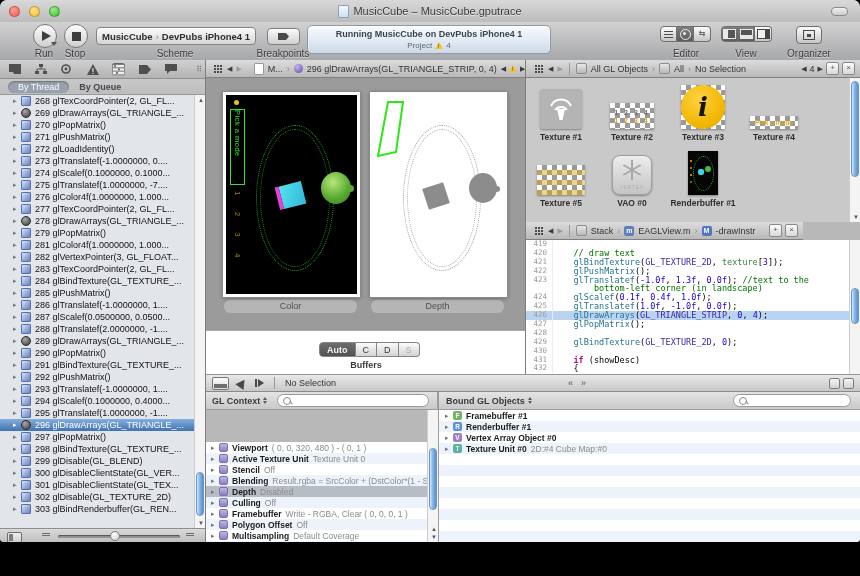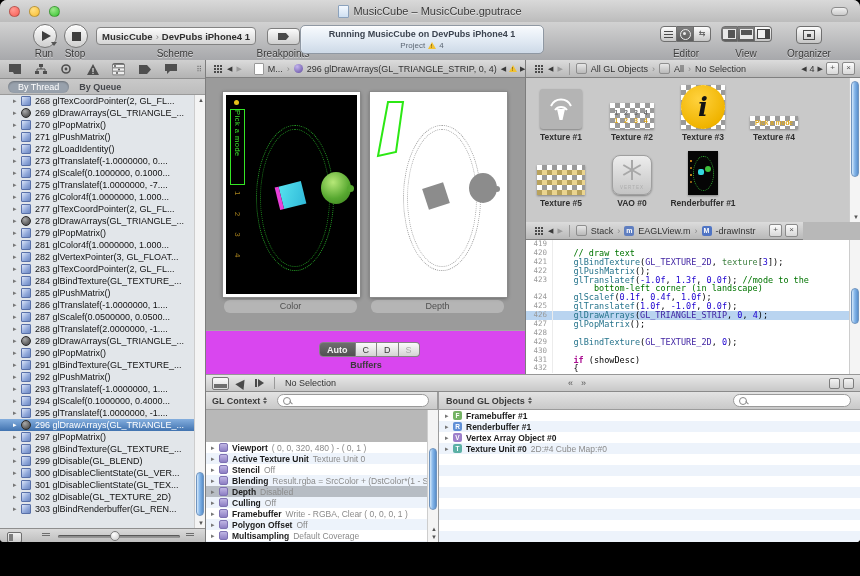--- a/index.html
+++ b/index.html
@@ -29,21 +29,21 @@
   #run-btn .dn{position:absolute;right:-1px;bottom:1px;width:0;height:0;border-left:3px solid transparent;border-right:3px solid transparent;border-top:4px solid #555;}
   #stop-btn{left:64px;}
   #stop-btn .sq{width:9px;height:9px;background:#3e3e3e;}
   #scheme-pill{position:absolute;left:96px;top:5px;width:158px;height:16px;border:1px solid #838383;border-radius:4px;
     background:linear-gradient(#fcfcfc,#d5d5d5);display:flex;align-items:center;justify-content:center;gap:3px;
     font-size:9.5px;font-weight:bold;color:#2e2e2e;}
   .crumb-sep{color:#8a8a8a;font-weight:normal;}
   #bp-btn{position:absolute;left:267px;top:6px;width:31px;height:15px;border:1px solid #7e7e7e;border-radius:4px;
     background:linear-gradient(#fbfbfb,#cfcfcf);display:flex;align-items:center;justify-content:center;}
   #bp-btn .tag{width:11px;height:7px;background:#4a4a4a;clip-path:polygon(0 0,72% 0,100% 50%,72% 100%,0 100%);}
-  #status-box{position:absolute;left:300px;top:3px;width:242px;height:27px;border:1px solid #8f98a3;border-radius:5px;
+  #status-box{position:absolute;left:307px;top:3px;width:242px;height:27px;border:1px solid #8f98a3;border-radius:5px;
     background:linear-gradient(#f8fbfe,#dfe8f2 60%,#cdd9e7);box-shadow:inset 0 1px 2px rgba(255,255,255,.9);}
   #status-title{margin-top:3px;text-align:center;font-size:9px;color:#3c4450;font-weight:bold;}
   #status-sub{margin-top:2px;display:flex;align-items:center;justify-content:center;gap:3px;font-size:8px;color:#5d6774;}
   .warn-tri{width:0;height:0;border-left:4px solid transparent;border-right:4px solid transparent;border-bottom:7px solid #f2c232;position:relative;display:inline-block;}
   .warn-tri::after{content:"!";position:absolute;left:-1.5px;top:0.5px;font-size:5px;font-weight:bold;color:#7a5a00;}
   .seg-group{position:absolute;top:4px;display:flex;}
   .seg{width:17px;height:16px;border:1px solid #6f6f6f;border-left-width:0;background:linear-gradient(#fdfdfd,#c6c6c6);
     display:flex;align-items:center;justify-content:center;box-sizing:border-box;}
   .seg:first-child{border-left-width:1px;border-radius:4px 0 0 4px;}
   .seg:last-child{border-radius:0 4px 4px 0;}
@@ -128,21 +128,21 @@
   .ell.e1{left:30px;top:30px;width:76px;height:144px;border:1px dotted #27a527;}
   .ell.e2{left:34px;top:34px;width:68px;height:136px;border:1px dotted #1d861d;}
   #depth-preview .ell.e1{border-color:#9a9a9a;} #depth-preview .ell.e2{border-color:#ababab;}
   .cube3d{position:absolute;left:51px;top:89px;width:23px;height:23px;background:linear-gradient(120deg,#57e2ef,#2fb9d8);border-left:4px solid #e83fd8;transform:rotate(-14deg);}
   .sphere3d{position:absolute;left:95px;top:77px;width:30px;height:32px;border-radius:50%;
     background:radial-gradient(circle at 40% 32%,#b6e878,#57a830 58%,#3c7e1f);}
   .sphere3d::after{content:"";position:absolute;right:-3px;top:42%;width:7px;height:7px;border-radius:50%;background:#57a830;}
   .d-cube{position:absolute;left:52px;top:90px;width:22px;height:22px;background:#8c8c8c;transform:rotate(-18deg);}
   .d-sphere{position:absolute;left:96px;top:78px;width:28px;height:30px;border-radius:50%;background:#8c8c8c;}
   .d-sphere::after{content:"";position:absolute;right:-3px;top:42%;width:6px;height:6px;border-radius:50%;background:#8c8c8c;}
-  #buffers-strip{left:205px;top:330px;width:344px;height:44px;background:#d946ef;border-top:1px solid #a6a6a6;border-left:1px solid #7d7d7d;box-sizing:border-box;}
+  #buffers-strip{left:205px;top:330px;width:344px;height:44px;background:#ffffff;border-top:1px solid #a6a6a6;border-left:1px solid #7d7d7d;box-sizing:border-box;}
   #buf-seg{position:absolute;left:113px;top:11px;display:flex;}
   .bseg{height:15px;border:1px solid #848484;border-left-width:0;background:linear-gradient(#fbfbfb,#d4d4d4);
     font-size:9px;color:#3a3a3a;display:flex;align-items:center;justify-content:center;box-sizing:border-box;padding:0 7px;}
   .bseg:first-child{border-left-width:1px;border-radius:4px 0 0 4px;}
   .bseg:last-child{border-radius:0 4px 4px 0;}
   .bseg.on{background:linear-gradient(#6e6e6e,#515151);color:#f2f2f2;font-weight:bold;}
   .bseg.dis{color:#ababab;}
   #buffers-label{position:absolute;left:0;top:29px;width:320px;text-align:center;font-size:9px;font-weight:bold;color:#3a3a3a;}
 
   
@@ -857,21 +857,21 @@
     <span style="margin-left:auto;display:flex;gap:3px;">
       <span class="mini-btn">+</span>
       <span class="mini-btn">×</span>
     </span>
   </div>
   <div class="abs" id="code-area">
       <div class="code-line"><span class="gut">419</span><span class="code-txt"></span></div>
       <div class="code-line"><span class="gut">420</span><span class="code-txt"><span class="c-com">    // draw text</span></span></div>
       <div class="code-line"><span class="gut">421</span><span class="code-txt"><span class="c-fn">    glBindTexture</span><span class="c-pl">(</span><span class="c-const">GL_TEXTURE_2D</span><span class="c-pl">, </span><span class="c-var">texture</span><span class="c-pl">[</span><span class="c-num">3</span><span class="c-pl">]);</span></span></div>
       <div class="code-line"><span class="gut">422</span><span class="code-txt"><span class="c-fn">    glPushMatrix</span><span class="c-pl">();</span></span></div>
-      <div class="code-line"><span class="gut">423</span><span class="code-txt"><span class="c-fn">    glTranslatef</span><span class="c-pl">(</span><span class="c-num">-1.0f</span><span class="c-pl">, </span><span class="c-num">1.3f</span><span class="c-pl">, </span><span class="c-num">0.0f</span><span class="c-pl">); </span><span class="c-com">//mode to the</span></span></div>
+      <div class="code-line"><span class="gut">423</span><span class="code-txt"><span class="c-fn">    glTranslatef</span><span class="c-pl">(</span><span class="c-num">-1.0f</span><span class="c-pl">, </span><span class="c-num">1.3f</span><span class="c-pl">, </span><span class="c-num">0.0f</span><span class="c-pl">); </span><span class="c-com">//text to the</span></span></div>
       <div class="code-line"><span class="gut"></span><span class="code-txt"><span class="c-com">        bottom-left corner (in landscape)</span></span></div>
       <div class="code-line"><span class="gut">424</span><span class="code-txt"><span class="c-fn">    glScalef</span><span class="c-pl">(</span><span class="c-num">0.1f</span><span class="c-pl">, </span><span class="c-num">0.4f</span><span class="c-pl">, </span><span class="c-num">1.0f</span><span class="c-pl">);</span></span></div>
       <div class="code-line"><span class="gut">425</span><span class="code-txt"><span class="c-fn">    glTranslatef</span><span class="c-pl">(</span><span class="c-num">1.0f</span><span class="c-pl">, </span><span class="c-num">-1.0f</span><span class="c-pl">, </span><span class="c-num">0.0f</span><span class="c-pl">);</span></span></div>
       <div class="code-line hl"><span class="gut">426</span><span class="code-txt"><span class="c-fn">    glDrawArrays</span><span class="c-pl">(</span><span class="c-const">GL_TRIANGLE_STRIP</span><span class="c-pl">, </span><span class="c-num">0</span><span class="c-pl">, </span><span class="c-num">4</span><span class="c-pl">);</span></span></div>
       <div class="code-line"><span class="gut">427</span><span class="code-txt"><span class="c-fn">    glPopMatrix</span><span class="c-pl">();</span></span></div>
       <div class="code-line"><span class="gut">428</span><span class="code-txt"></span></div>
       <div class="code-line"><span class="gut">429</span><span class="code-txt"><span class="c-fn">    glBindTexture</span><span class="c-pl">(</span><span class="c-const">GL_TEXTURE_2D</span><span class="c-pl">, </span><span class="c-num">0</span><span class="c-pl">);</span></span></div>
       <div class="code-line"><span class="gut">430</span><span class="code-txt"></span></div>
       <div class="code-line"><span class="gut">431</span><span class="code-txt"><span class="c-kw">    if</span><span class="c-pl"> (showDesc)</span></span></div>
       <div class="code-line"><span class="gut">432</span><span class="code-txt"><span class="c-pl">    {</span></span></div>

